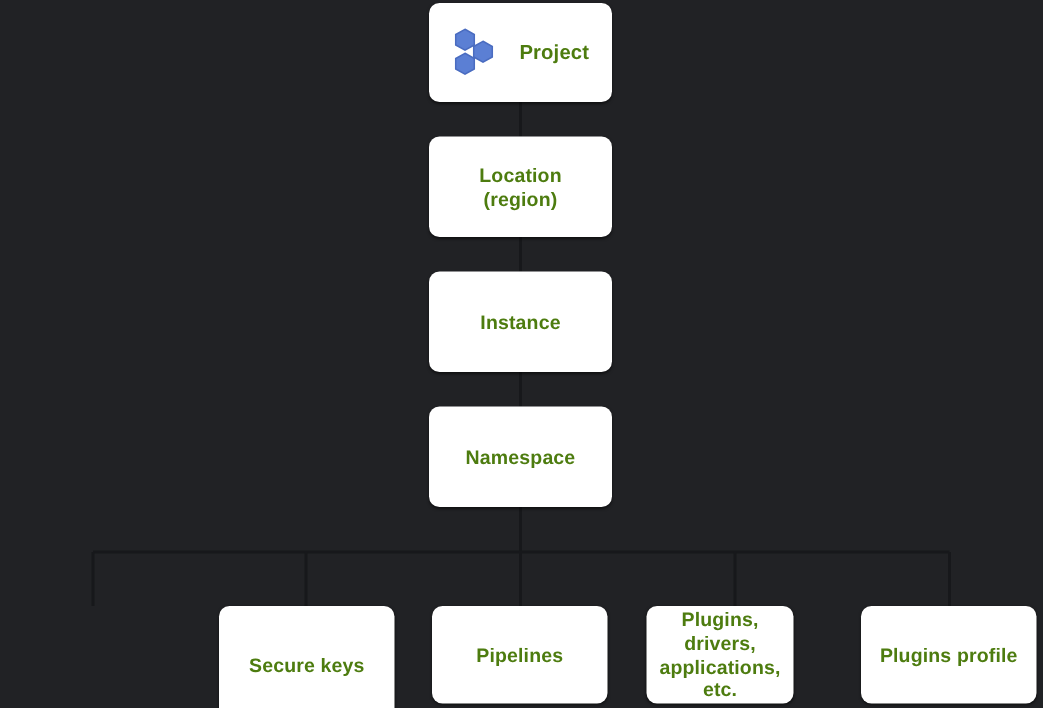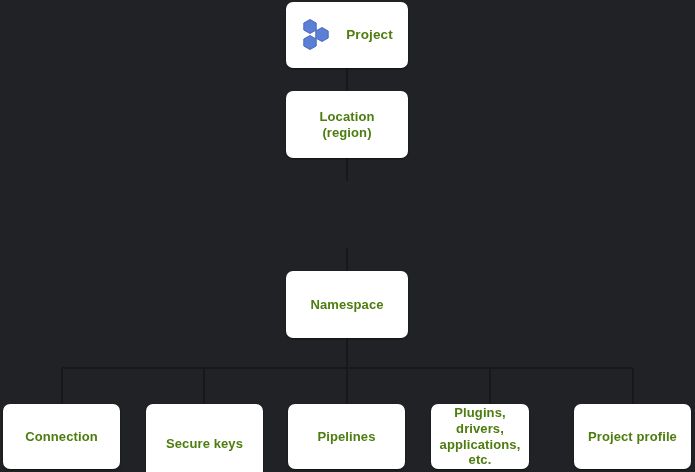--- a/index.html
+++ b/index.html
@@ -116,39 +116,39 @@
       </svg>
     </span>
     <span class="label chain-label">Project</span>
   </div>
 
   <div class="node" style="left:286px; top:91px; width:122px; height:67px;">
     <span class="label chain-label">Location
 (region)</span>
   </div>
 
+  <div class="node" style="left:286px; top:181px; width:122px; height:67px;">
+    <span class="label chain-label">Instance</span>
+  </div>
 
   <div class="node" style="left:286px; top:271px; width:122px; height:67px;">
     <span class="label chain-label">Namespace</span>
   </div>
 
-  <div class="node leaf" style="left:3px; top:404px; width:117px; height:65px;">
-    <span class="label">Connection</span>
-  </div>
 
   <div class="node leaf" style="left:146px; top:404px; width:117px; height:79px;">
     <span class="label">Secure keys</span>
   </div>
 
   <div class="node leaf" style="left:288px; top:404px; width:117px; height:65px;">
     <span class="label">Pipelines</span>
   </div>
 
   <div class="node leaf" style="left:431px; top:404px; width:98px; height:65px;">
     <span class="label">Plugins, drivers,
 applications, etc.</span>
   </div>
 
   <div class="node leaf" style="left:574px; top:404px; width:117px; height:65px;">
-    <span class="label">Project profile</span>
+    <span class="label">Plugins profile</span>
   </div>
 
 </div>
 
 </body></html>

